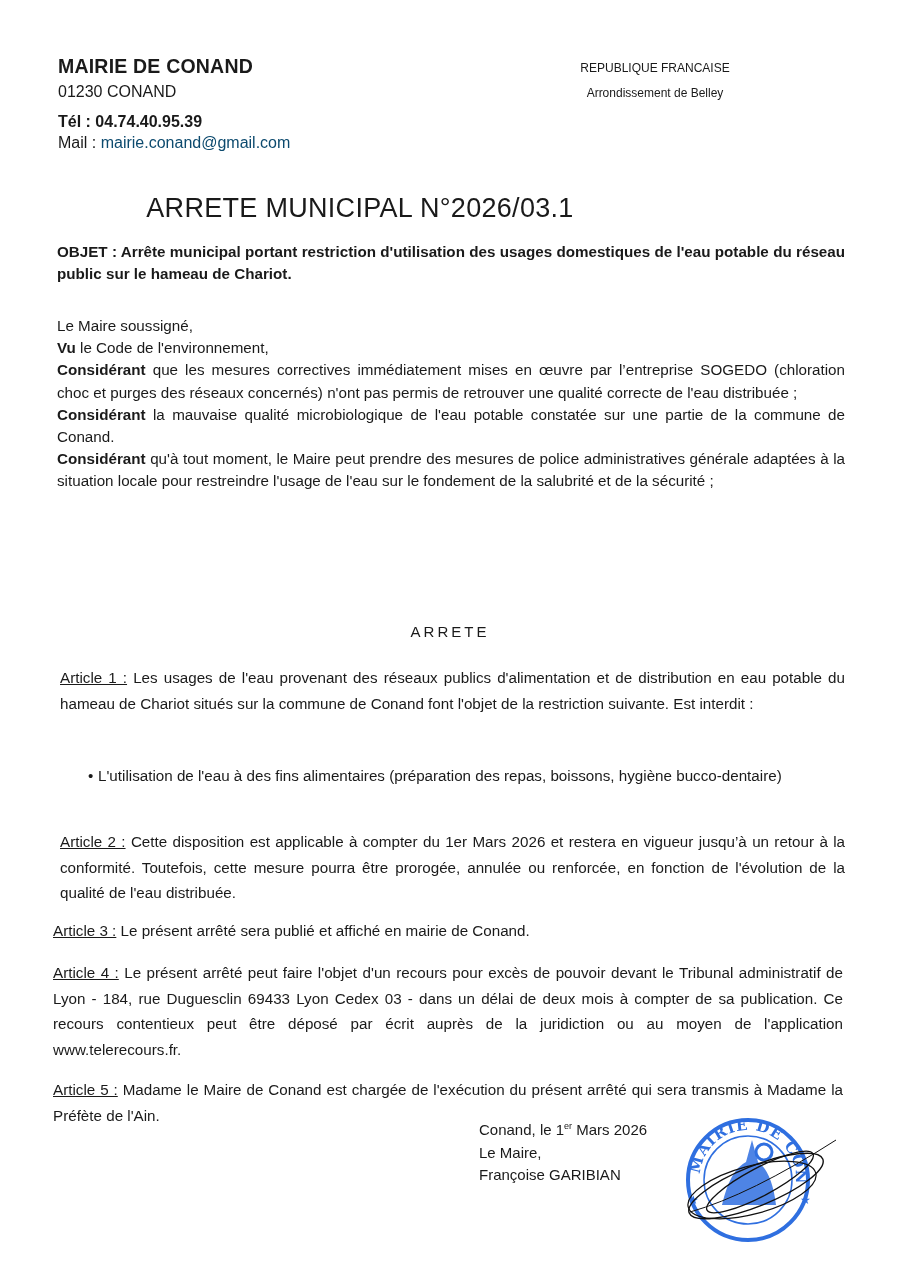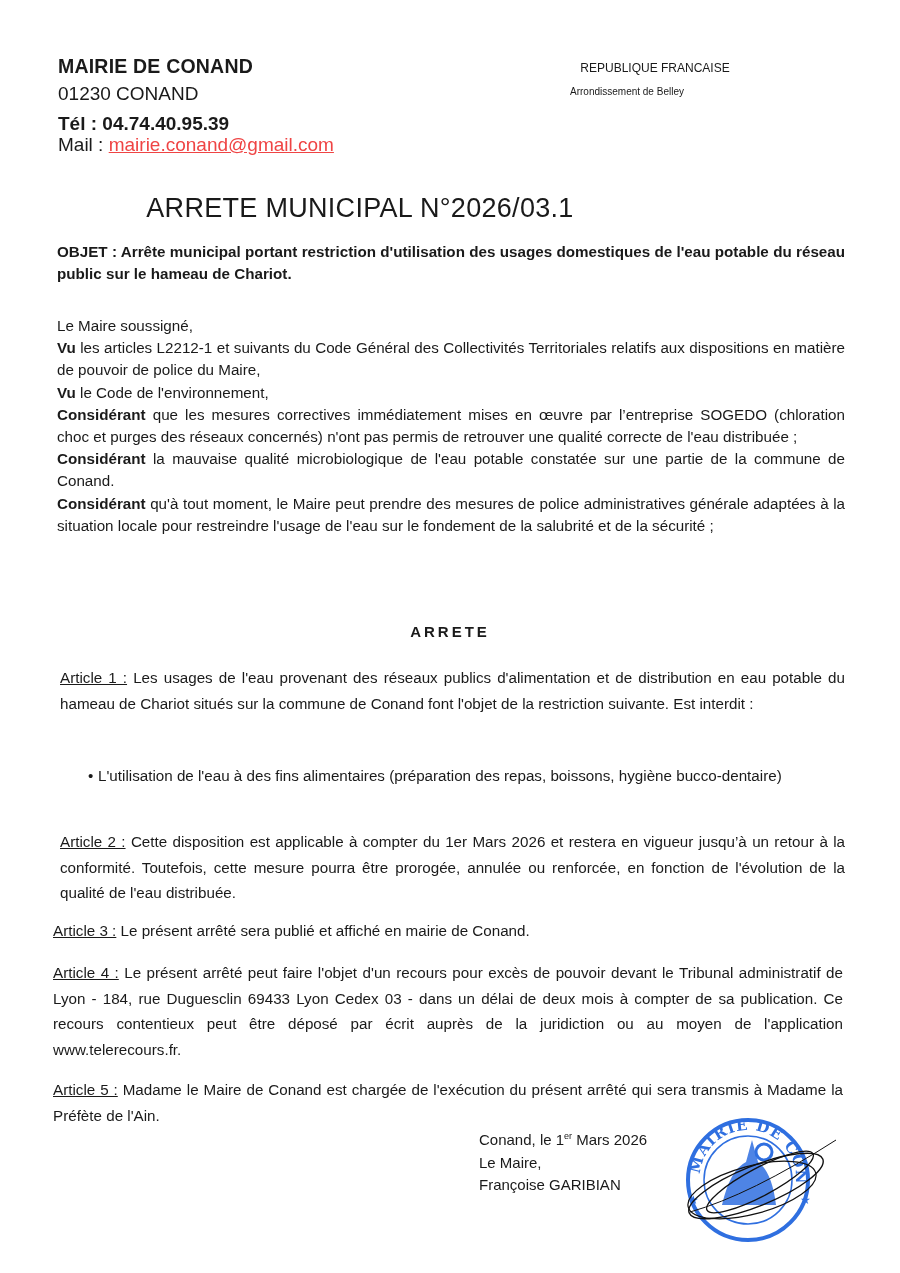--- a/index.html
+++ b/index.html
@@ -3,46 +3,46 @@
 <meta charset="utf-8">
 <style>
   html, body { margin: 0; padding: 0; background: #ffffff; }
   body {
     width: 900px; height: 1273px; position: relative; overflow: hidden;
     font-family: "Liberation Sans", "DejaVu Sans", sans-serif;
     color: #1a1a1a;
   }
   .abs { position: absolute; }
   .hdr-title { left: 58px; top: 55px; font-size: 19.5px; font-weight: bold; letter-spacing: 0.2px; }
-  .hdr-line { left: 58px; font-size: 19px; }
+  .hdr-line { left: 58px; font-size: 16px; }
   .hdr-tel { top: 113px; font-weight: bold; }
   .hdr-mail { top: 134px; }
-  .hdr-mail a { color: #ef4444; text-decoration: underline; }
+  .hdr-mail a { color: #0c4a6e; }
   .rep { left: 570px; top: 61px; font-size: 12px; width: 170px; text-align: center; }
-  .arr { left: 570px; top: 86px; font-size: 10px; width: 170px; }
+  .arr { left: 570px; top: 86px; font-size: 12px; width: 170px; text-align: center; }
   .title { left: 0; width: 720px; top: 193px; text-align: center; font-size: 27px; letter-spacing: 0.3px; }
   .body-text {
     left: 57px; width: 788px; font-size: 15.2px; line-height: 22.2px; text-align: justify;
   }
   .objet { top: 241px; font-weight: bold; }
   .preamble { top: 315px; }
   .preamble p { margin: 0; }
   .preamble b { font-weight: bold; }
-  .arrete-h { left: 0; width: 900px; top: 623px; text-align: center; font-size: 15px; font-weight: bold; letter-spacing: 3px; }
+  .arrete-h { left: 0; width: 900px; top: 623px; text-align: center; font-size: 15px; font-weight: normal; letter-spacing: 3px; }
   .article { text-align: justify; }
   .article .lbl { text-decoration: underline; margin-top: 46px; }
   .art1 { left: 60px; width: 785px; top: 665px; line-height: 25.5px; }
   .bullet { left: 88px; width: 740px; top: 763px; font-size: 15.2px; line-height: 25.5px; }
   .bullet .dot { position: absolute; left: 0; top: 0; }
   .bullet .txt { display: block; padding-left: 10px; text-indent: 0; }
   .art2 { left: 60px; width: 785px; top: 829px; line-height: 25.5px; }
   .art3 { left: 53px; width: 790px; top: 920px; }
   .art4 { left: 53px; width: 790px; top: 960px; line-height: 25.5px; }
   .art5 { left: 53px; width: 790px; top: 1077px; line-height: 25.5px; }
-  .sig { left: 479px; top: 1115px; font-size: 15px; line-height: 22.5px; margin-top: 10px; }
+  .sig { left: 479px; top: 1115px; font-size: 15px; line-height: 22.5px; }
   .sig sup { font-size: 9px; }
   .stamp { left: 660px; top: 1100px; width: 180px; height: 150px; }
 </style>
 </head>
 <body>
 
 <div class="abs hdr-title">MAIRIE DE CONAND</div>
 <div class="abs hdr-line" style="top:83px">01230 CONAND</div>
 <div class="abs hdr-line hdr-tel">Tél : 04.74.40.95.39</div>
 <div class="abs hdr-line hdr-mail">
@@ -50,21 +50,20 @@
 </div>
 <div class="abs rep">REPUBLIQUE FRANCAISE</div>
 <div class="abs arr">Arrondissement de Belley</div>
 
 <div class="abs title">ARRETE MUNICIPAL N°2026/03.1</div>
 
 <div class="abs body-text objet">OBJET : Arrête municipal portant restriction d'utilisation des usages domestiques de l'eau potable du réseau public sur le hameau de Chariot.</div>
 
 <div class="abs body-text preamble">
   <p>Le Maire soussigné,</p>
-  <p><b>Vu</b><span> les articles L2212-1 et suivants du Code Général des Collectivités Territoriales relatifs aux dispositions en matière de pouvoir de police du Maire,</span></p>
   <p><b>Vu</b><span> le Code de l'environnement,</span></p>
   <p><b>Considérant</b><span> que les mesures correctives immédiatement mises en œuvre par l’entreprise SOGEDO (chloration choc et purges des réseaux concernés) n'ont pas permis de retrouver une qualité correcte de l'eau distribuée ;</span></p>
   <p><b>Considérant</b><span> la mauvaise qualité microbiologique de l'eau potable constatée sur une partie de la commune de Conand.</span></p>
   <p><b>Considérant</b><span> qu'à tout moment, le Maire peut prendre des mesures de police administratives générale adaptées à la situation locale pour restreindre l'usage de l'eau sur le fondement de la salubrité et de la sécurité ;</span></p>
 </div>
 
 <div class="abs arrete-h">ARRETE</div>
 
 <div class="abs body-text article art1">
   <span class="lbl">Article 1 :</span><span> Les usages de l'eau provenant des réseaux publics d'alimentation et de distribution en eau potable du hameau de Chariot situés sur la commune de Conand font l'objet de la restriction suivante. Est interdit :</span>

